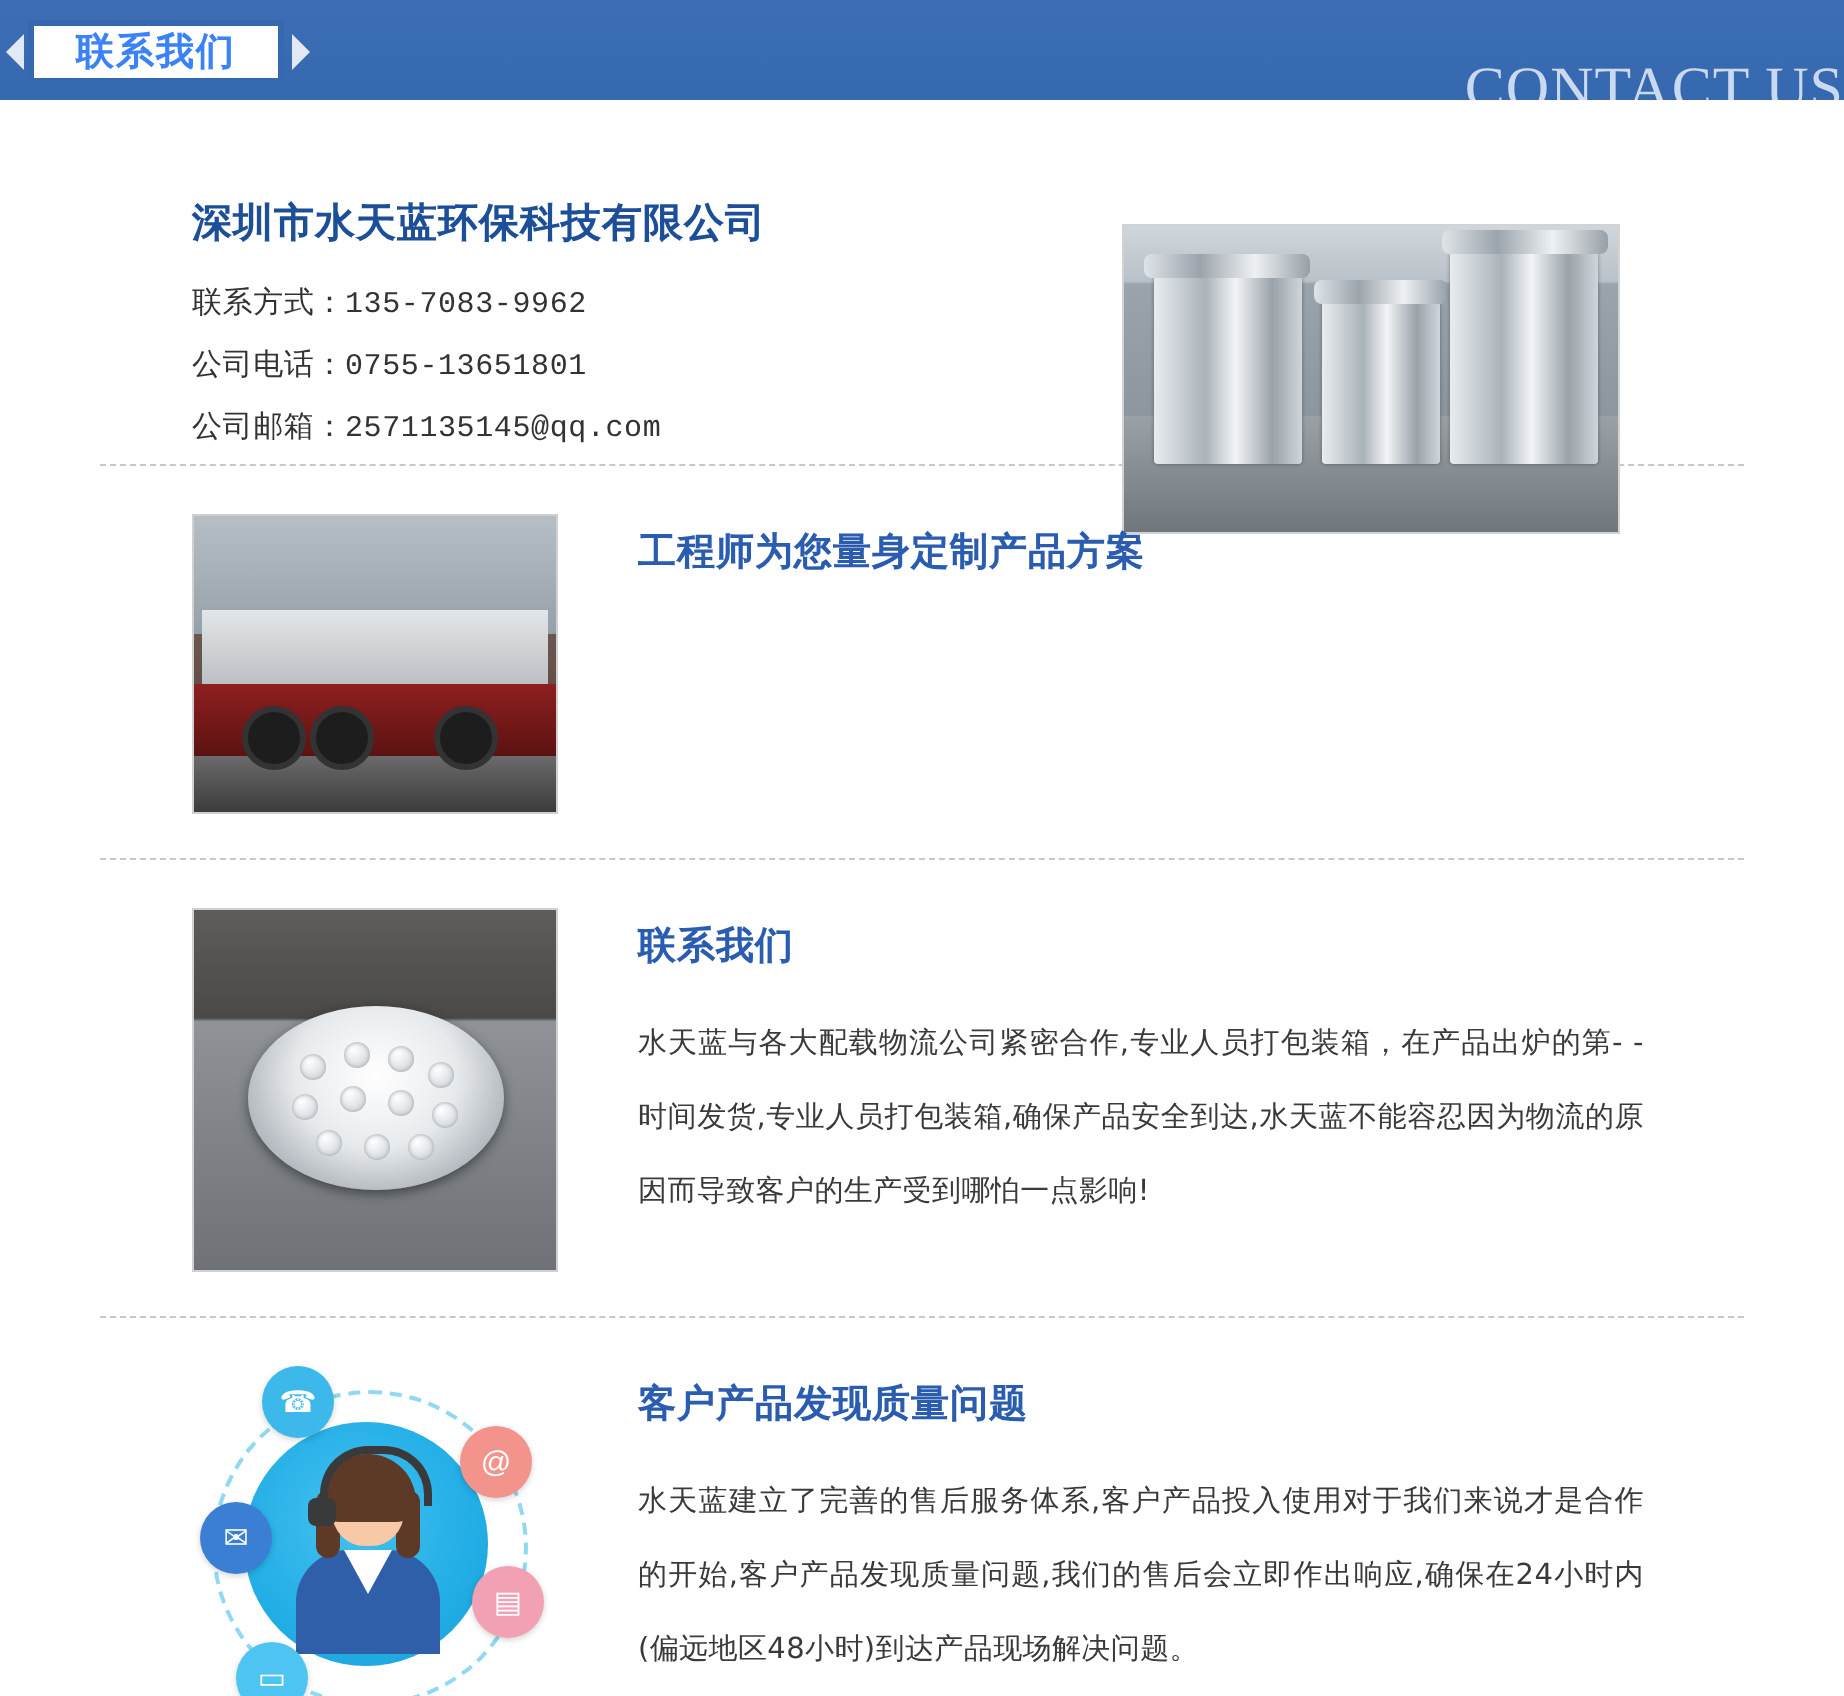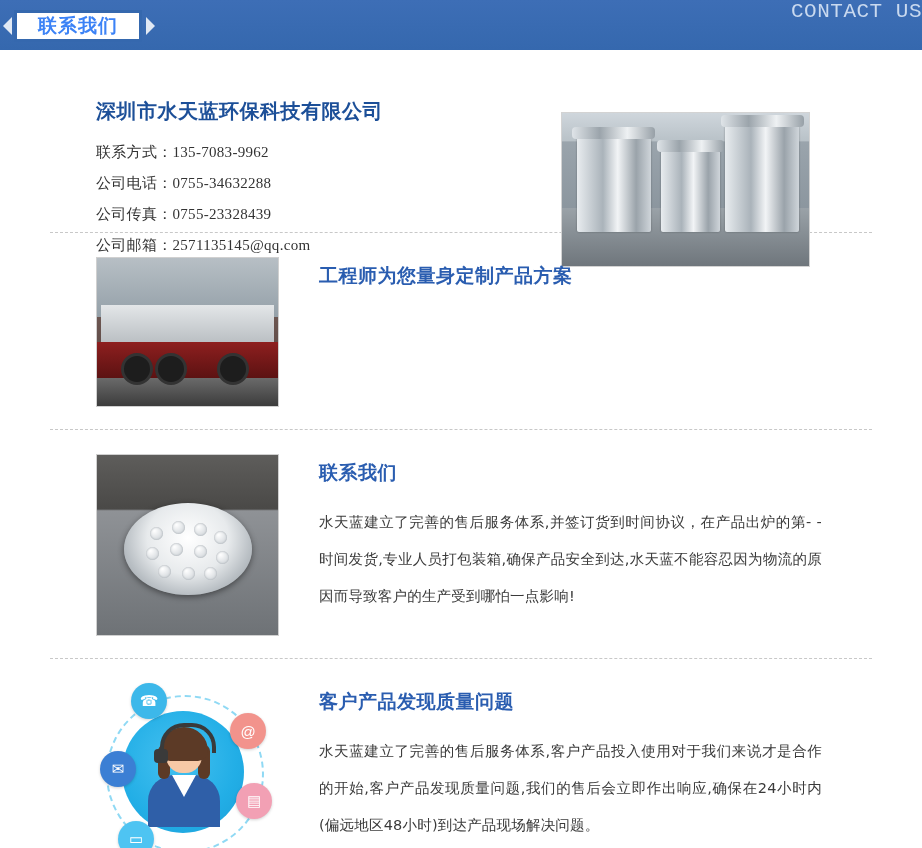--- a/index.html
+++ b/index.html
@@ -56,25 +56,25 @@
     opacity: 0.85;
   }
   .header-arrow.left {
     left: 3px;
     border-left: none;
     border-right: 9px solid #ffffff;
   }
   .header-en {
     position: absolute;
     right: 0px;
-    top: 0;
-    font-size: 21px;
+    top: 28px;
+    font-size: 30px;
     color: #c9d9ef;
     letter-spacing: 0.5px;
-    font-family: Liberation Mono, monospace;
+    font-family: Liberation Serif, serif;
   }
 
   
   .company-block {
     position: relative;
     padding: 18px 0 12px 17px;
     height: 182px;
     box-sizing: border-box;
   }
   .company-info {
@@ -87,21 +87,21 @@
     font-weight: bold;
     color: #1c4f98;
     font-family: "DejaVu Sans", sans-serif;
     margin-bottom: 12px;
     letter-spacing: 0.5px;
   }
   .company-line {
     font-size: 15px;
     color: #333333;
     line-height: 31px;
-    font-family: Liberation Serif, serif;
+    font-family: Liberation Mono, monospace;
     letter-spacing: 0.3px;
   }
   .company-photo {
     position: absolute;
     left: 561px;
     top: 62px;
     width: 249px;
     height: 155px;
     border: 1px solid #d3d3d3;
     box-sizing: border-box;
@@ -295,22 +295,21 @@
     <span class="header-tab-label">联系我们</span>
   </div>
   <div class="header-arrow"></div>
   <div class="header-en">CONTACT US</div>
 </div>
 
 <div class="company-block">
   <div class="company-info">
     <div class="company-name">深圳市水天蓝环保科技有限公司</div>
     <div class="company-line">联系方式：135-7083-9962</div>
-    <div class="company-line">公司电话：0755-34632288</div>
-    <div class="company-line">公司传真：0755-23328439</div>
+    <div class="company-line">公司电话：0755-13651801</div>
     <div class="company-line">公司邮箱：2571135145@qq.com</div>
   </div>
 
   <div class="company-photo">
     <div class="photo-inner img-filters">
       <div class="floor"></div>
       <div class="tank" style="left:6%;  width:30%; height:62%;"></div>
       <div class="tank" style="left:40%; width:24%; height:54%;"></div>
       <div class="tank" style="left:66%; width:30%; height:70%;"></div>
     </div>
@@ -351,21 +350,21 @@
         <div class="dot" style="left:70px; top:42px;"></div>
         <div class="dot" style="left:92px; top:48px;"></div>
         <div class="dot" style="left:34px; top:62px;"></div>
         <div class="dot" style="left:58px; top:64px;"></div>
         <div class="dot" style="left:80px; top:64px;"></div>
       </div>
     </div>
   </div>
   <div class="body">
     <h3>联系我们</h3>
-    <p>水天蓝建立了完善的售后服务体系,并签订货到时间协议，在产品出炉的第- -时间发货,专业人员打包装箱,确保产品安全到达,水天蓝不能容忍因为物流的原因而导致客户的生产受到哪怕一点影响!</p>
+    <p>水天蓝与各大配载物流公司紧密合作,专业人员打包装箱，在产品出炉的第- -时间发货,专业人员打包装箱,确保产品安全到达,水天蓝不能容忍因为物流的原因而导致客户的生产受到哪怕一点影响!</p>
   </div>
 </div>
 
 <div class="sep"></div>
 
 <div class="feature">
   <div class="svc-illus">
     <div class="svc-dashed"></div>
     <div class="svc-circle"></div>
     <div class="svc-body"></div>

